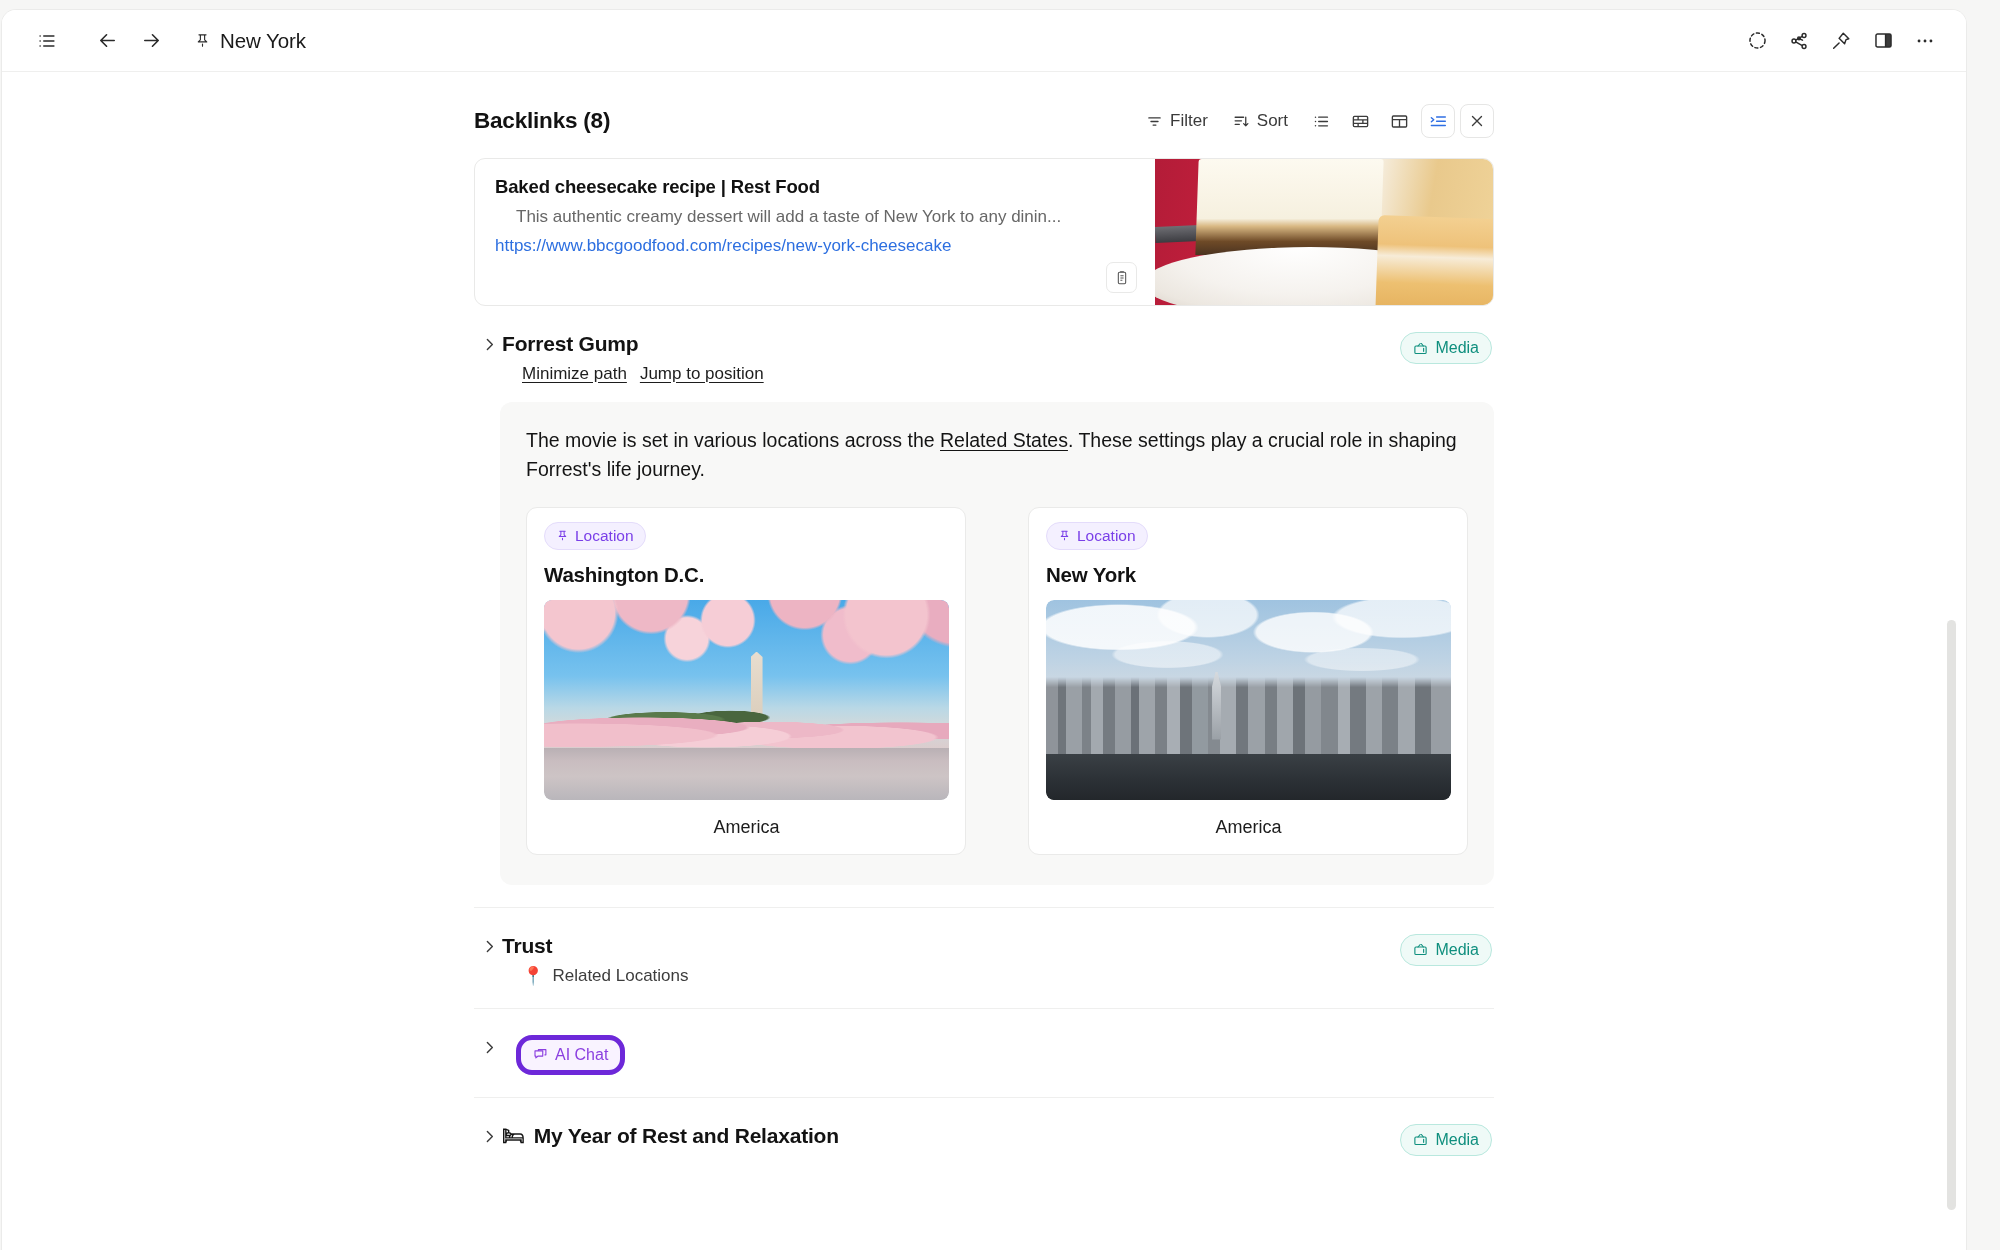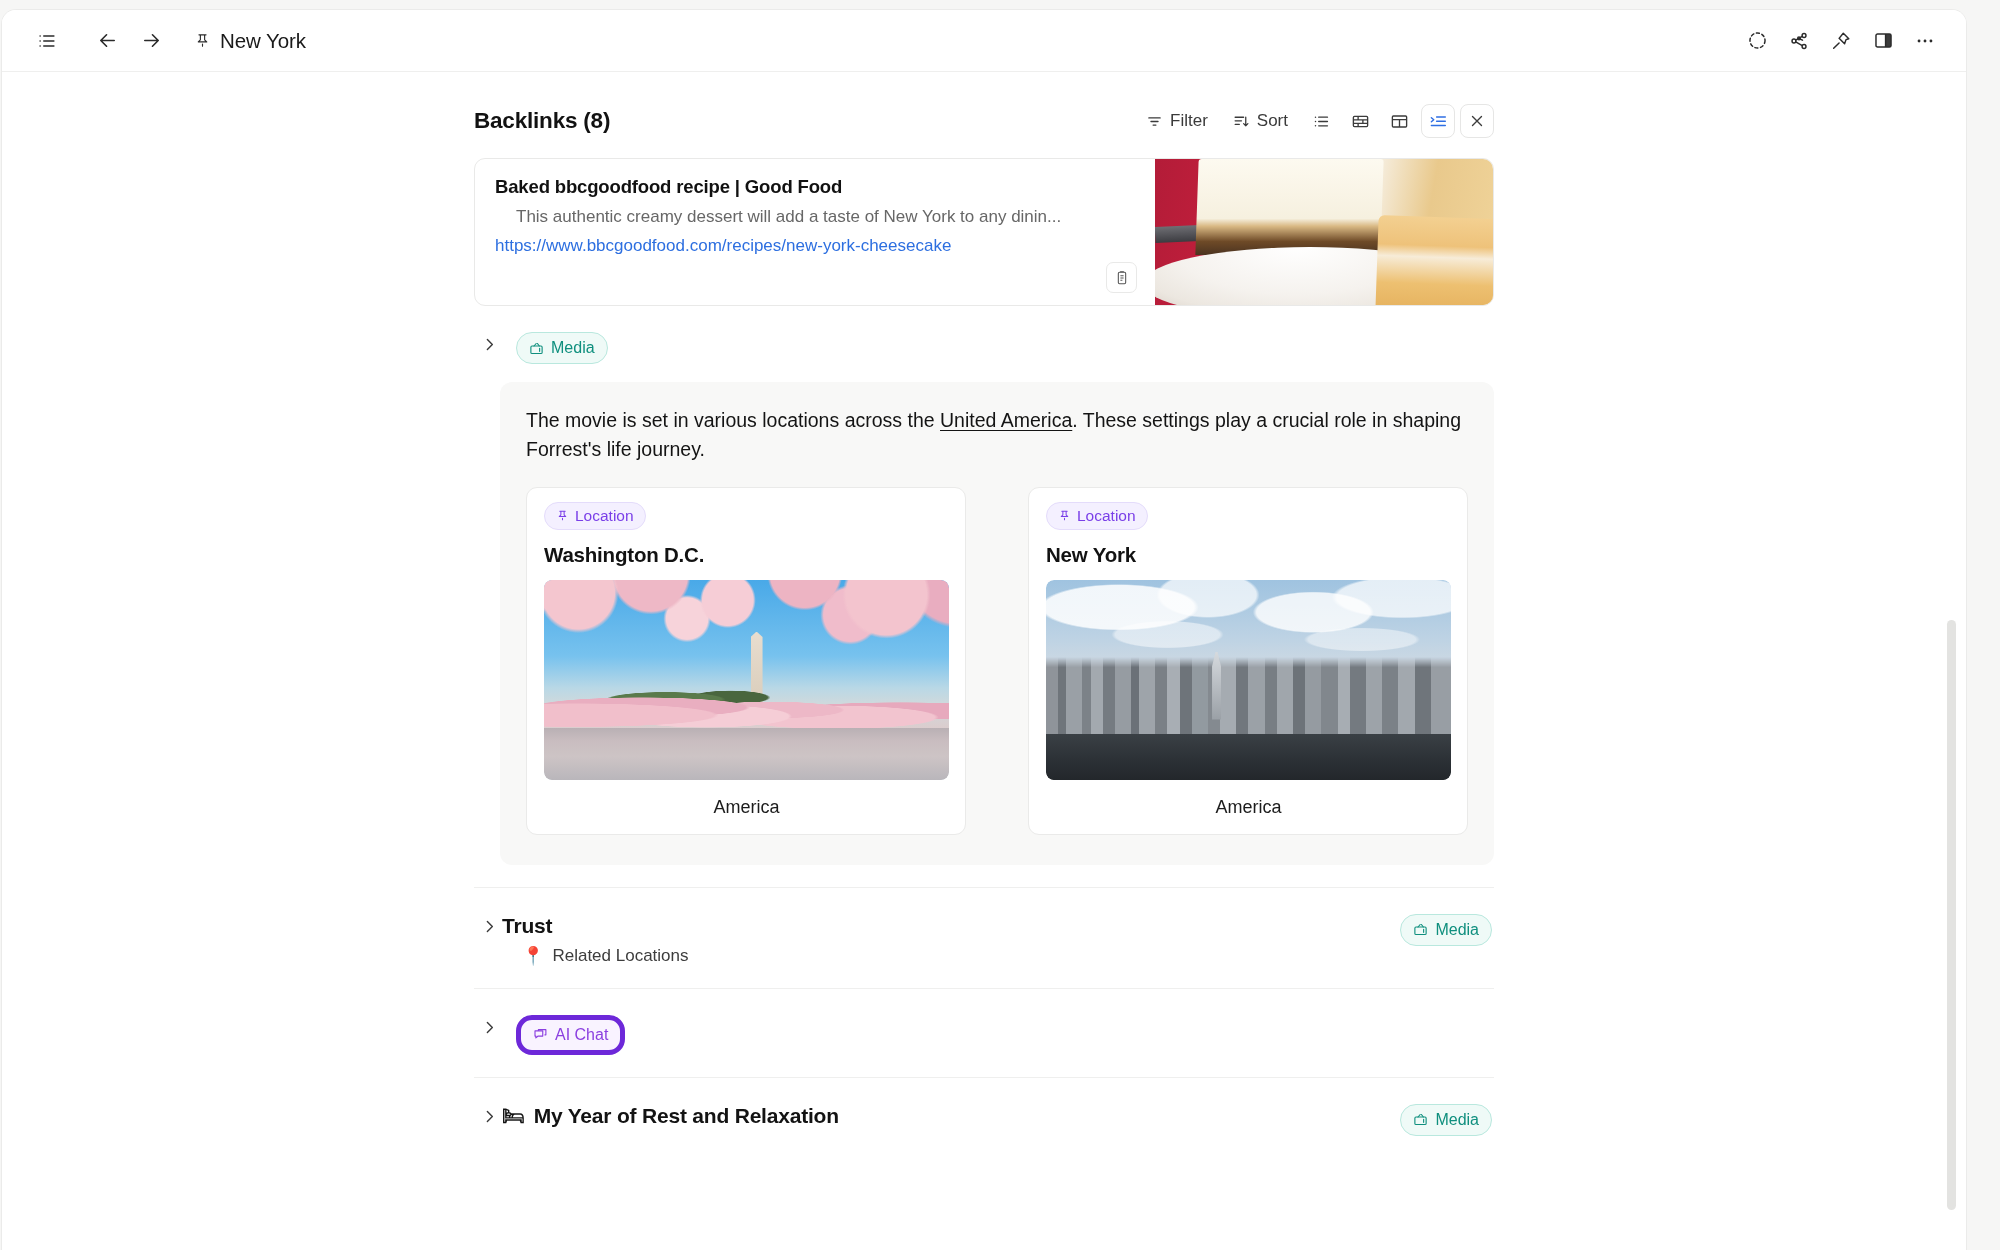--- a/index.html
+++ b/index.html
@@ -450,21 +450,21 @@
           <div class="tool-ico boxed">
             <svg width="18" height="18" viewBox="0 0 24 24" fill="none" stroke="currentColor" stroke-width="1.8" stroke-linecap="round">
               <path d="M6 6l12 12M18 6L6 18"></path>
             </svg>
           </div>
         </div>
       </div>
 
       <div class="bookmark">
         <div class="bm-left">
-          <div class="bm-title">Baked bbcgoodfood recipe | Good Food</div>
+          <div class="bm-title">Baked cheesecake recipe | Rest Food</div>
           <div class="bm-desc">This authentic creamy dessert will add a taste of New York to any dinin...</div>
           <div class="bm-url">https://www.bbcgoodfood.com/recipes/new-york-cheesecake</div>
           <div class="bm-copy">
             <svg width="16" height="16" viewBox="0 0 24 24" fill="none" stroke="currentColor" stroke-width="1.6" stroke-linejoin="round">
               <rect x="6.5" y="3.5" width="11" height="17" rx="1.8"></rect>
               <path d="M9.8 3.5V2.6h4.4v0.9"></path>
               <path d="M9.6 8.5h4.8M9.6 12h4.8M9.6 15.5h3"></path>
             </svg>
           </div>
         </div>
@@ -476,34 +476,41 @@
         </div>
       </div>
 
       <div class="section">
         <div class="sec-row">
           <div class="chev">
             <svg width="17" height="17" viewBox="0 0 24 24" fill="none" stroke="currentColor" stroke-width="2" stroke-linecap="round" stroke-linejoin="round">
                 <path d="M9 5l7 7-7 7"></path>
               </svg>
           </div>
+          <div class="sec-main">
+            <div class="sec-title">Forrest Gump</div>
+            <div class="sec-links">
+              <a>Minimize path</a>
+              <a>Jump to position</a>
+            </div>
+          </div>
           <div class="badge media">
             <span>
               <svg width="15" height="15" viewBox="0 0 24 24" fill="none" stroke="currentColor" stroke-width="1.8" stroke-linecap="round" stroke-linejoin="round">
                 <rect x="3" y="8" width="18" height="12" rx="1.8"></rect>
                 <path d="M8 8 11.5 4M16.5 8 13.5 4M17 11.5v5"></path>
               </svg>
             </span>
             <span>Media</span>
           </div>
         </div>
 
         <div class="panel">
           <p>
-            <span>The movie is set in various locations across the </span><a>United America</a><span>. These settings play a crucial role in shaping Forrest's life journey.</span>
+            <span>The movie is set in various locations across the </span><a>Related States</a><span>. These settings play a crucial role in shaping Forrest's life journey.</span>
           </p>
 
           <div class="cards">
 
             <div class="loc-card">
               <span class="pill">
                 <span>
                   <svg width="13" height="13" viewBox="0 0 24 24" fill="none" stroke="currentColor" stroke-width="1.9" stroke-linecap="round" stroke-linejoin="round">
                     <path d="M7 4h10M9 4v7l-3 3h12l-3-3V4M12 17v3"></path>
                   </svg>

